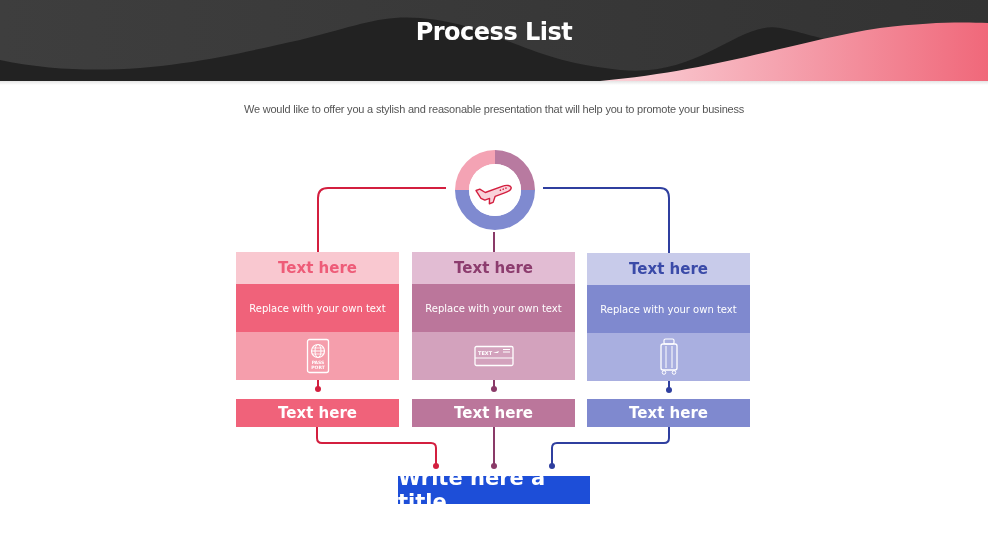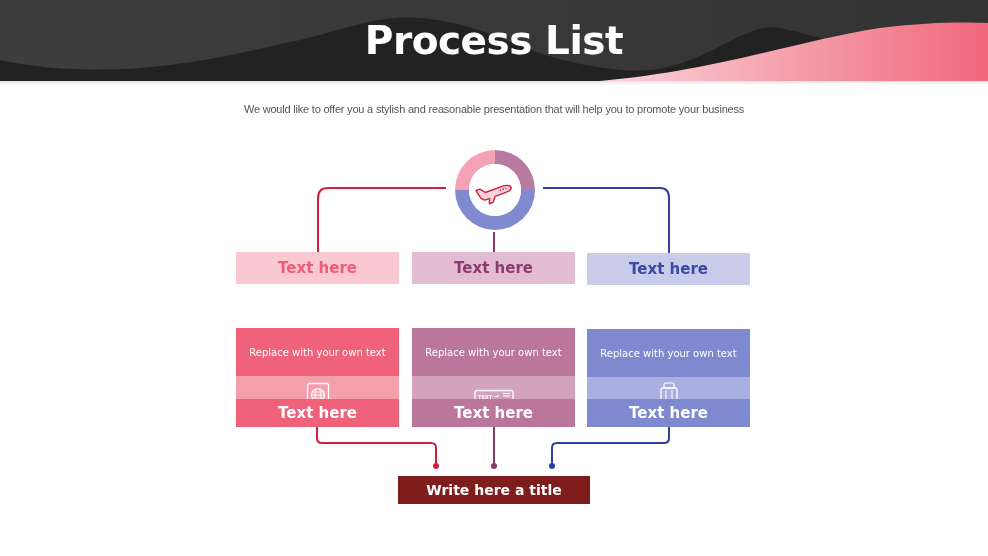--- a/index.html
+++ b/index.html
@@ -1,29 +1,29 @@
 <!DOCTYPE html>
 <html><head>
 <meta charset="utf-8">
 <style>
   html,body{margin:0;padding:0;}
   body{width:988px;height:556px;position:relative;background:#ffffff;overflow:hidden;font-family:"Liberation Sans","DejaVu Sans",sans-serif;}
   .header{position:absolute;left:0;top:0;width:988px;height:81px;overflow:hidden;}
   .header svg{position:absolute;left:0;top:0;}
   .header-shadow{position:absolute;left:0;top:81px;width:988px;height:4px;background:linear-gradient(#e4e4e4,#ffffff);}
-  .title{position:absolute;left:0;top:18px;width:988px;text-align:center;color:#ffffff;font-family:"DejaVu Sans",sans-serif;font-weight:bold;font-size:39px;letter-spacing:-0.5px;}
+  .title{position:absolute;left:0;top:18px;width:988px;text-align:center;color:#ffffff;font-family:"DejaVu Sans",sans-serif;font-weight:bold;font-size:24px;letter-spacing:-0.5px;}
   .subtitle{position:absolute;left:0;top:103px;width:988px;text-align:center;color:#555;font-size:11px;font-family:Liberation Sans, sans-serif;letter-spacing:-0.2px;}
   .lines{position:absolute;left:0;top:0;}
   .hub{position:absolute;left:453px;top:148px;width:84px;height:84px;}
   .card{position:absolute;width:163px;height:128px;}
   .card .head{height:32px;display:flex;align-items:center;justify-content:center;font-family:"DejaVu Sans",sans-serif;font-weight:bold;font-size:15px;}
-  .card .mid{height:48px;display:flex;align-items:center;justify-content:center;color:#ffffff;font-family:"DejaVu Sans",sans-serif;font-size:10px;margin-top:44px;}
+  .card .mid{height:48px;display:flex;align-items:center;justify-content:center;color:#ffffff;font-family:"DejaVu Sans",sans-serif;font-size:10px;}
   .card .foot{height:48px;display:flex;align-items:center;justify-content:center;}
   .label{position:absolute;width:163px;height:28px;display:flex;align-items:center;justify-content:center;color:#fff;font-family:"DejaVu Sans",sans-serif;font-weight:bold;font-size:15px;}
-  .final{position:absolute;left:398px;top:476px;width:192px;height:28px;background:#7f1d1d;color:#fff;display:flex;align-items:center;justify-content:center;font-family:"DejaVu Sans",sans-serif;font-weight:bold;font-size:14px;}
+  .final{position:absolute;left:398px;top:476px;width:192px;height:28px;background:#1d4ed8;color:#fff;display:flex;align-items:center;justify-content:center;font-family:"DejaVu Sans",sans-serif;font-weight:bold;font-size:21px;}
 </style>
 </head>
 <body>
 
 <div class="header">
   <svg width="988" height="81" viewBox="0 0 988 81">
     <defs>
       <linearGradient id="pinkg" x1="0" x2="1" y1="0" y2="0">
         <stop offset="0" stop-color="#fbd4da"></stop>
         <stop offset="0.45" stop-color="#f5a4b0"></stop>

